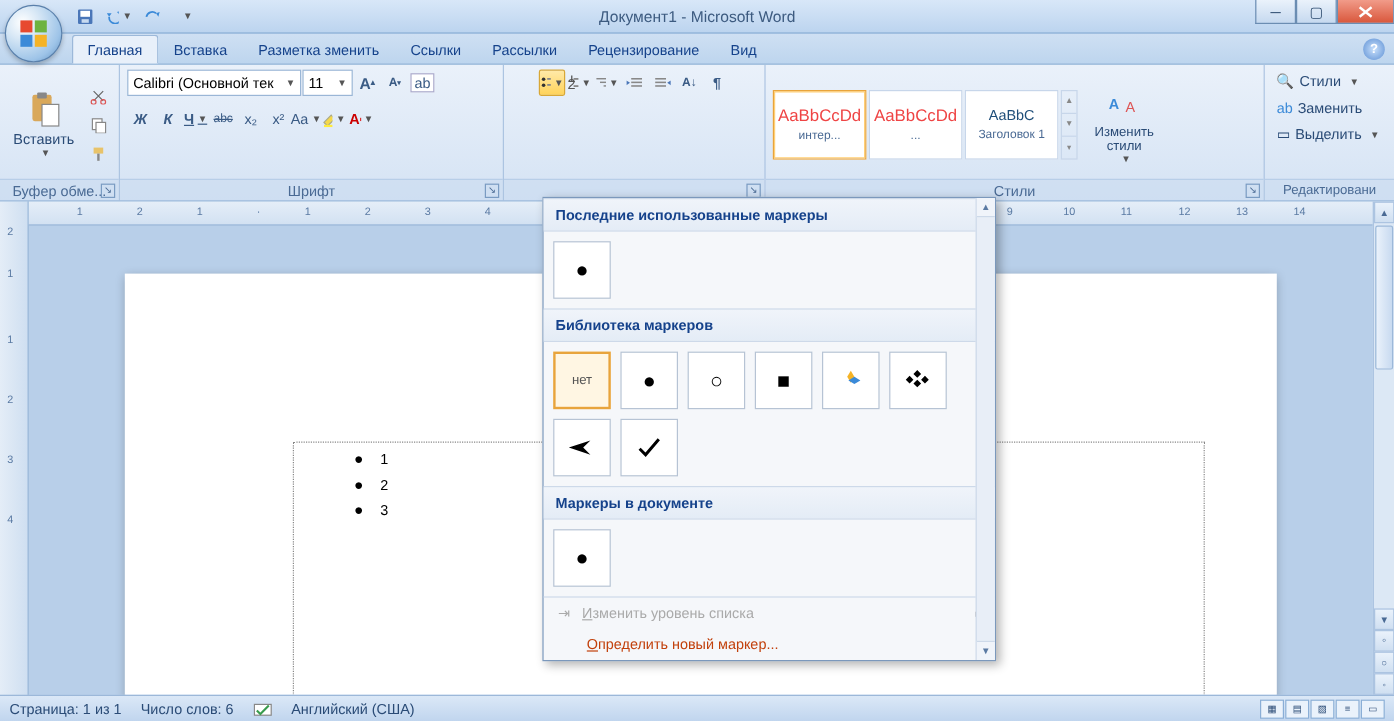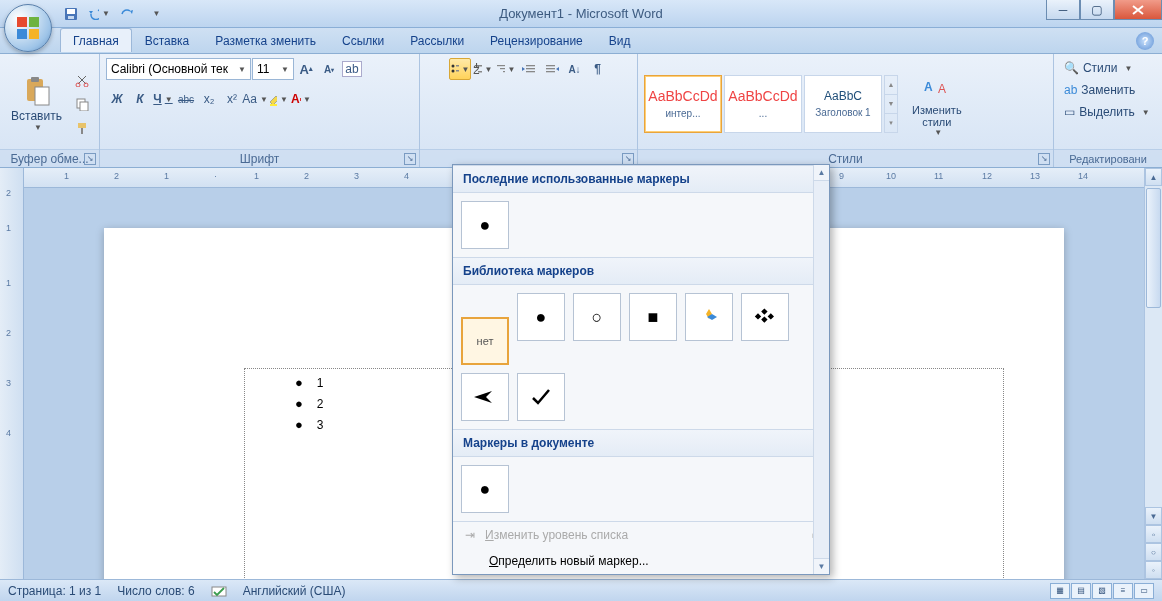--- a/index.html
+++ b/index.html
@@ -10,21 +10,21 @@
 .orb { position:absolute; left:4px; top:4px; width:48px; height:48px; z-index:20; border-radius:50%; background:radial-gradient(circle at 30% 30%,#fff,#d8e8f6 30%,#9ec4e8 70%,#5b8cbf); border:1px solid #5a80ab; box-shadow:0 2px 4px rgba(0,0,0,.25); display:flex; align-items:center; justify-content:center; }
 .orb svg { width:28px; height:28px; }
 .qat { margin-left:60px; display:flex; gap:6px; align-items:center; }
 .qat-btn { width:22px; height:22px; display:flex; align-items:center; justify-content:center; color:#3b5d87; border-radius:3px; }
 .title { position:absolute; left:0; right:0; text-align:center; color:#3d5b80; font-size:13px; pointer-events:none; }
 .winctrl { position:absolute; right:0; top:0; display:flex; }
 .winbtn { width:34px; height:20px; border:1px solid #6b8db2; border-top:none; background:linear-gradient(#eaf2fb,#c6d9ef); display:flex; align-items:center; justify-content:center; color:#2c4a6e; }
 .winbtn.close { width:48px; background:linear-gradient(#f19b89,#d9573c); color:#fff; }
 
 
-.tabs { height:26px; background:linear-gradient(#cfe0f3,#bdd5ee); display:flex; align-items:flex-start; padding-left:60px; border-bottom:1px solid #8caed3; }
+.tabs { height:26px; background:linear-gradient(#cfe0f3,#bdd5ee); display:flex; align-items:center; padding-left:60px; border-bottom:1px solid #8caed3; }
 .tab { padding:5px 12px 4px; color:#15428b; cursor:pointer; border:1px solid transparent; border-bottom:none; }
 .tab.active { background:#e8f0fa; border-color:#9cb8d9; border-radius:3px 3px 0 0; }
 .tabs-help { margin-left:auto; margin-right:8px; width:18px; height:18px; border-radius:50%; background:radial-gradient(#c8e0fc,#5c8fd3); color:#fff; display:flex; align-items:center; justify-content:center; font-weight:bold; font-size:11px; align-self:center; }
 
 
 .ribbon { height:114px; background:linear-gradient(#eaf1fa,#d5e3f4); display:flex; border-bottom:1px solid #8caed3; position:relative; }
 .group { border-right:1px solid #acc4e1; display:flex; flex-direction:column; padding:4px 6px; }
 .group-body { flex:1; display:flex; align-items:center; }
 .group-label { height:18px; display:flex; align-items:center; justify-content:center; color:#4a6a94; font-size:11px; background:rgba(200,218,239,.5); margin:0 -6px -4px; border-top:1px solid #b8cee8; position:relative; }
 .group-label .launcher { position:absolute; right:3px; width:12px; height:12px; border:1px solid #7a9bc2; display:flex; align-items:center; justify-content:center; font-size:8px; color:#4a6a94; }
@@ -78,24 +78,24 @@
 .zoom { display:flex; align-items:center; gap:6px; }
 .zslider { width:100px; height:4px; background:#aec8e5; position:relative; border-radius:2px; }
 .zthumb { position:absolute; left:48px; top:-4px; width:8px; height:12px; background:#eaf2fb; border:1px solid #6b8db2; border-radius:2px; }
 .zbtn { width:16px; height:16px; border:1px solid #8aaed6; border-radius:50%; background:#eaf2fb; display:flex; align-items:center; justify-content:center; }
 
 
 .popup { position:absolute; left:452px; top:110px; width:378px; background:#f5f7fa; border:1px solid #7b98bc; box-shadow:3px 3px 8px rgba(0,0,0,.3); z-index:50; }
 .popup-sec { padding:6px 10px; font-weight:bold; color:#15428b; background:linear-gradient(#f0f4fa,#e4ecf6); border-bottom:1px solid #cdd9e9; border-top:1px solid #cdd9e9; font-size:12px; }
 .popup-grid { padding:8px; display:flex; flex-wrap:wrap; gap:8px; }
 .pitem { width:48px; height:48px; border:1px solid #b6c3d4; background:#fff; display:flex; align-items:center; justify-content:center; font-size:18px; }
-.pitem.sel { border:2px solid #e8a43c; background:#fff6e3;margin-top:24px; }
+.pitem.sel { border:2px solid #e8a43c; background:#fff6e3; }
 .pitem.none { font-size:11px; color:#555; }
 .popup-foot { border-top:1px solid #cdd9e9; }
-.popup-foot .row { padding:6px 12px; display:flex; align-items:center; gap:10px; color:#000000; }
+.popup-foot .row { padding:6px 12px; display:flex; align-items:center; gap:10px; color:#c2410c; }
 .popup-foot .row .u { text-decoration:underline; }
 .popup-scroll { position:absolute; right:0; top:0; bottom:0; width:16px; background:#e8eef7; border-left:1px solid #cdd9e9; }
 .popup-scroll .ar { height:16px; display:flex; align-items:center; justify-content:center; font-size:8px; color:#5a7aa3; background:#f0f4fa; border-bottom:1px solid #cdd9e9; }
 .popup-scroll .ar.bot { position:absolute; bottom:0; left:0; right:0; border-top:1px solid #cdd9e9; border-bottom:none; }
 
 svg { display:block; }
 </style>
 </head>
 <body>
 

